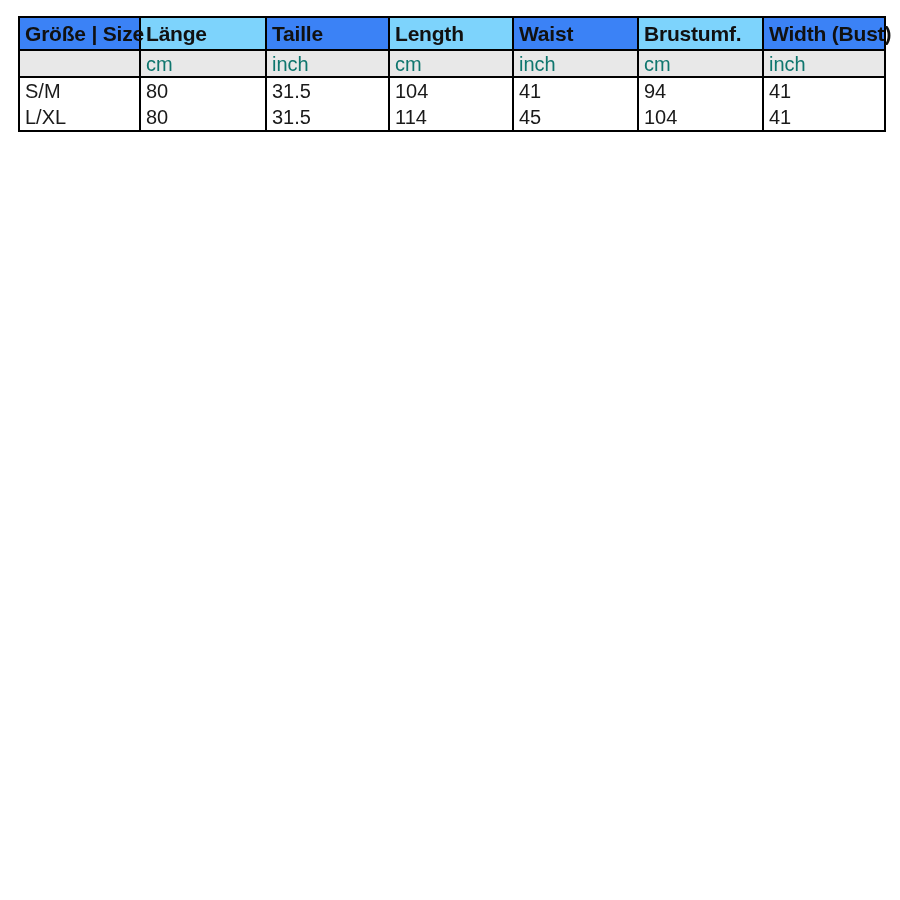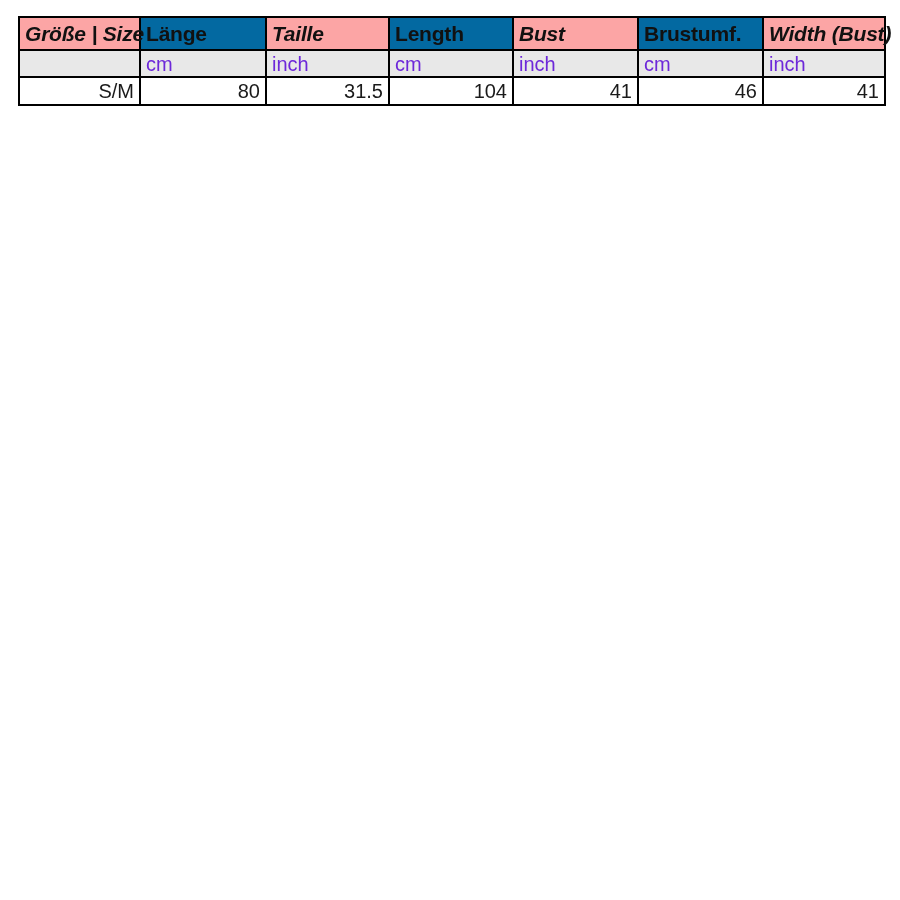--- a/index.html
+++ b/index.html
@@ -45,45 +45,43 @@
   table.size-chart tr > td:last-child  { border-right: none; }
 
   
   tr.header-row td {
     height: 31px;
     font-weight: bold;
     font-size: 21px;
     letter-spacing: -0.2px;
   }
   td.hdr-plain {
-    background: #fca5a5;
+    background: #3b82f6;
     color: #000000;
-    font-style: italic;
   }
   td.hdr-green {
-    background: #0369a1;
+    background: #7dd3fc;
     color: #ffffff;
   }
 
   
   tr.units-row td {
     height: 25px;
     background: #e8e8e8;
     border-top: 2px solid #000000;
-    color: #6d28d9;
+    color: #0f766e;
     font-size: 20px;
   }
 
   
   tr.data-row td {
     height: 26px;
     background: #ffffff;
     color: #1a1a1a;
     font-size: 20px;
-    text-align: right;
   }
   tr.data-row.first-data td {
     border-top: 2px solid #000000;
   }
 
   
   col.c1 { width: 121px; }
   col.c2 { width: 126px; }
   col.c3 { width: 123px; }
   col.c4 { width: 124px; }
@@ -105,41 +103,50 @@
         <col class="c6">
         <col class="c7">
     </colgroup>
     <tbody>
 
       <tr class="header-row">
         <td class="hdr-plain">Größe | Size</td>
         <td class="hdr-green">Länge</td>
         <td class="hdr-plain">Taille</td>
         <td class="hdr-green">Length</td>
-        <td class="hdr-plain">Bust</td>
+        <td class="hdr-plain">Waist</td>
         <td class="hdr-green">Brustumf.</td>
         <td class="hdr-plain">Width (Bust)</td>
       </tr>
 
       <tr class="units-row">
         <td></td>
         <td>cm</td>
         <td>inch</td>
         <td>cm</td>
         <td>inch</td>
         <td>cm</td>
         <td>inch</td>
       </tr>
 
       <tr class="data-row first-data">
         <td>S/M</td>
         <td>80</td>
         <td>31.5</td>
         <td>104</td>
         <td>41</td>
-        <td>46</td>
+        <td>94</td>
         <td>41</td>
       </tr>
 
+      <tr class="data-row">
+        <td>L/XL</td>
+        <td>80</td>
+        <td>31.5</td>
+        <td>114</td>
+        <td>45</td>
+        <td>104</td>
+        <td>41</td>
+      </tr>
 
     </tbody>
   </table>
 </div>
 
 </body></html>

